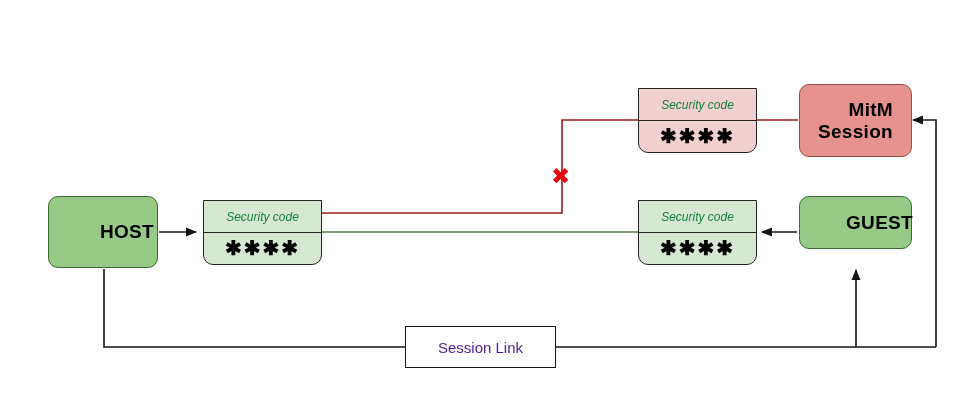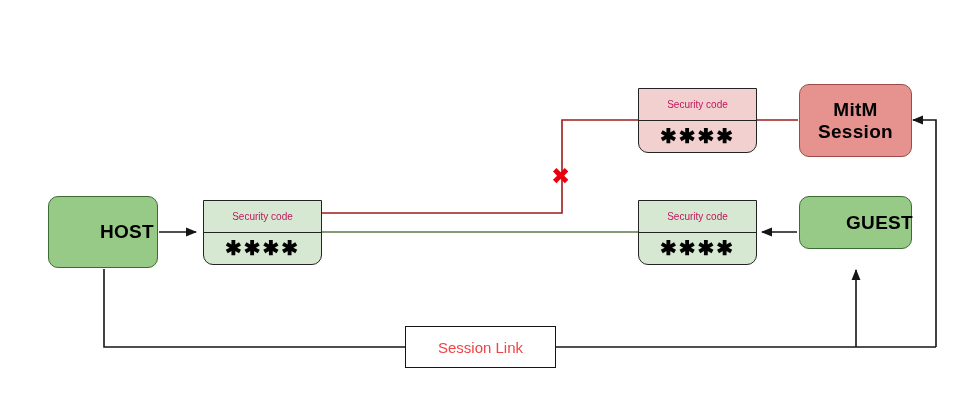--- a/index.html
+++ b/index.html
@@ -20,21 +20,21 @@
     top: 0;
     width: 960px;
     height: 415px;
   }
   .node {
     position: absolute;
     box-sizing: border-box;
     display: flex;
     align-items: center;
     justify-content: center;
-    text-align: center;
+    text-align: right;
   }
 
   
   .actor {
     border-radius: 10px;
     font-weight: bold;
     font-size: 19px;
     line-height: 1.15;
     letter-spacing: 0.3px;
     color: #000000;
@@ -64,22 +64,23 @@
   }
   .card-pink {
     background: #f2d0d0;
     border: 1.4px solid #232323;
   }
   .card-title {
     height: 31px;
     display: flex;
     align-items: center;
     justify-content: center;
-    font-size: 10px;
-    color: #be185d;
+    font-size: 12px;
+    color: #15803d;
+    font-style: italic;
   }
   .card-green .card-title { border-bottom: 1.4px solid #232323; }
   .card-pink .card-title { border-bottom: 1.4px solid #232323; }
   .card-value {
     flex: 1;
     display: flex;
     align-items: center;
     justify-content: center;
     font-size: 20px;
     font-weight: bold;
@@ -91,21 +92,21 @@
   
   .plainbox {
     position: absolute;
     box-sizing: border-box;
     background: #ffffff;
     border: 1.4px solid #151515;
     display: flex;
     align-items: center;
     justify-content: center;
     font-size: 15px;
-    color: #ef4444;
+    color: #4c1d95;
   }
 
   
   .xmark {
     position: absolute;
     font-size: 23px;
     font-weight: bold;
     color: #e8000d;
     line-height: 1;
     font-family: "DejaVu Sans", sans-serif;

